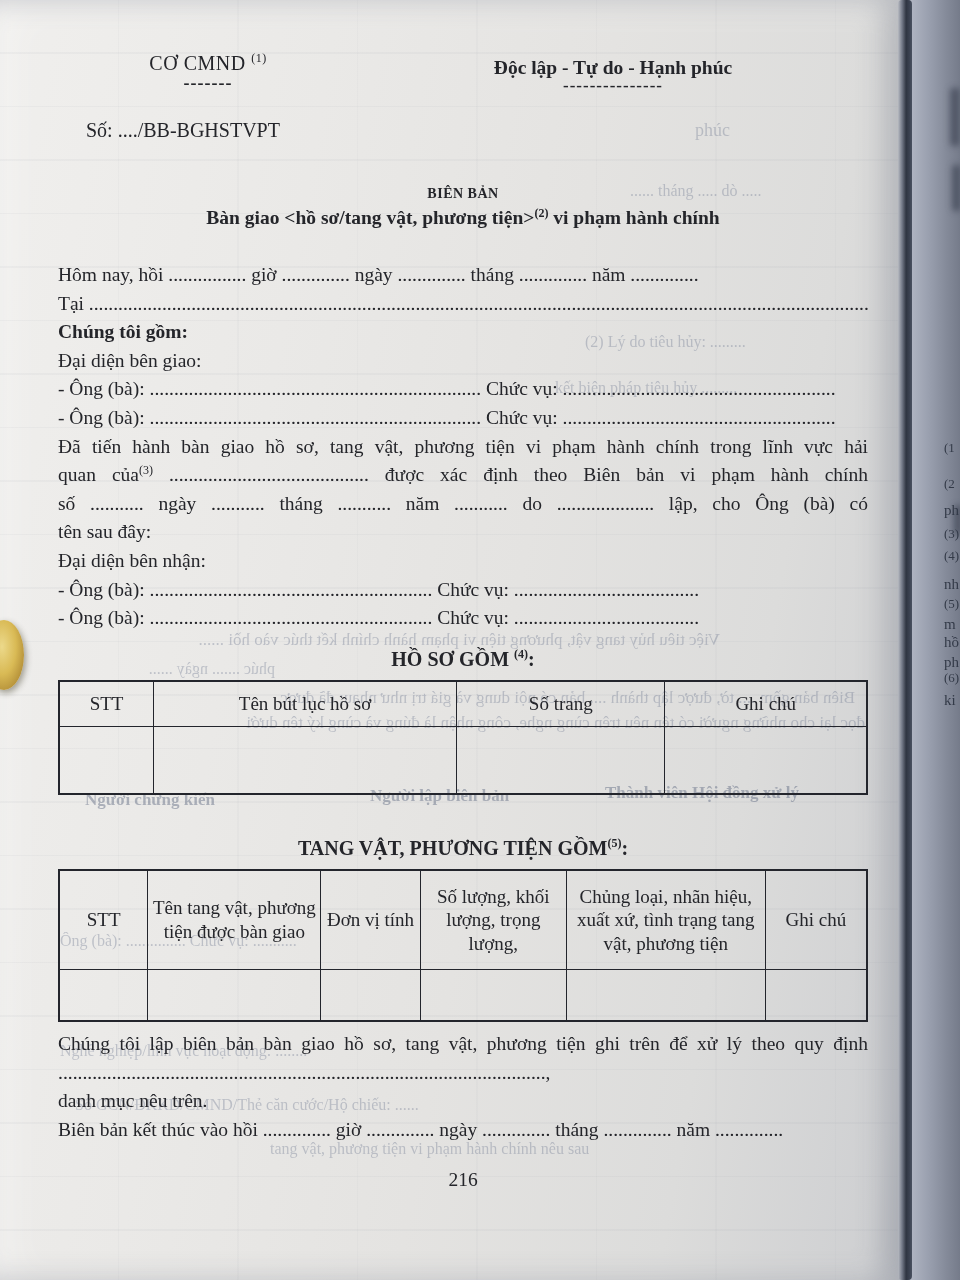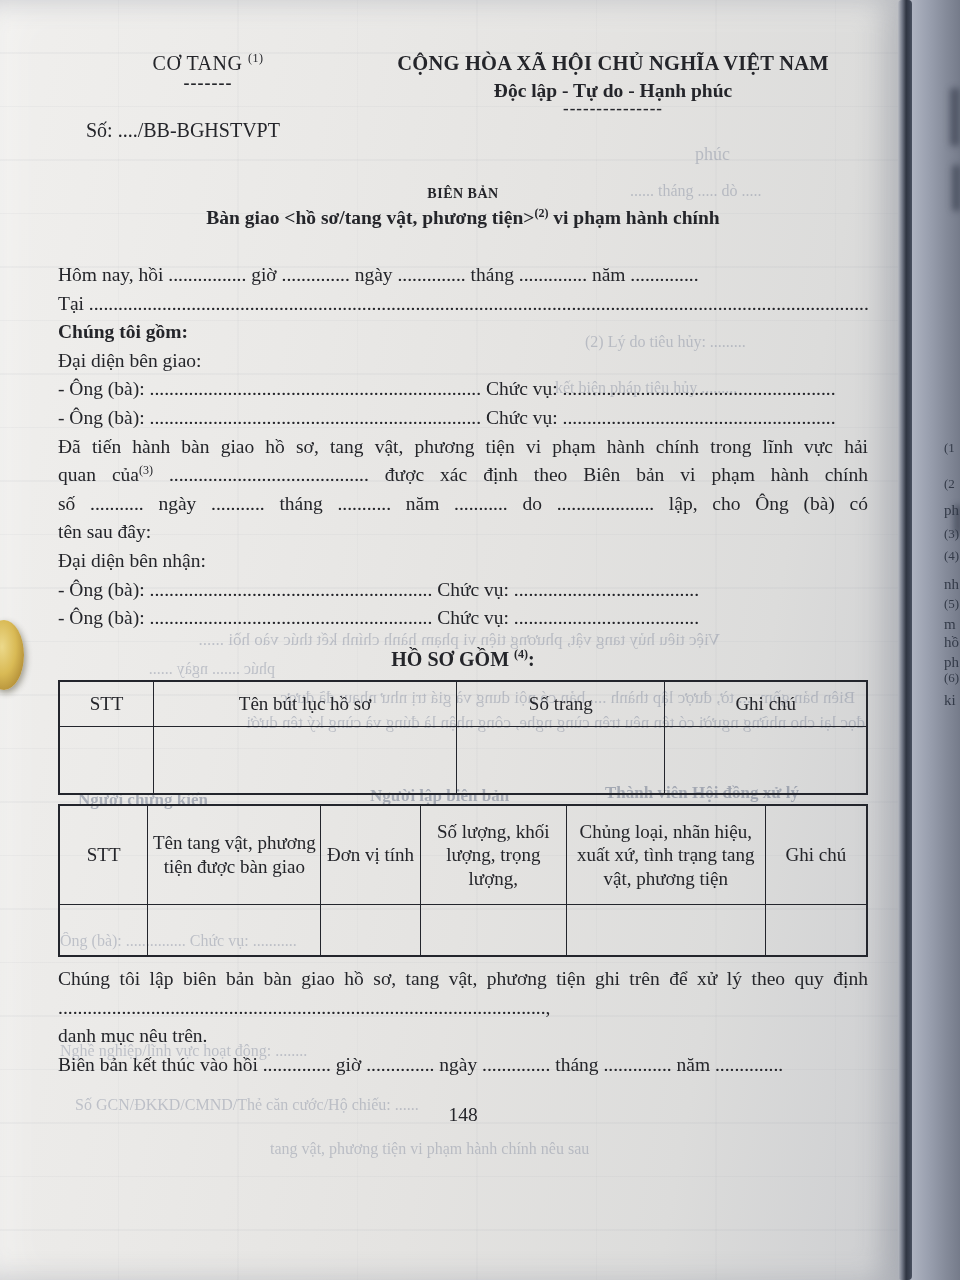--- a/index.html
+++ b/index.html
@@ -98,47 +98,46 @@
 </style>
 </head>
 <body>
 
 <div class="photo">
 
   <div class="page">
     <div class="ruling"></div>
 
     <div class="ghost-layer">
-      <span class="ghost" style="left:695px;top:120px;width:90px;font-size:18px;margin-top:24px;">phúc</span>
+      <span class="ghost" style="left:695px;top:120px;width:90px;font-size:18px;">phúc</span>
       <span class="ghost" style="left:630px;top:182px;width:230px;">...... tháng ..... dò .....</span>
       <span class="ghost" style="left:585px;top:333px;width:280px;">(2) Lý do tiêu hủy: .........</span>
       <span class="ghost" style="left:555px;top:379px;width:300px;">kết biện pháp tiêu hủy .........</span>
       <span class="ghost mir" style="left:70px;top:630px;width:650px;font-size:17px;">Việc tiêu hủy tang vật, phương tiện vi phạm hành chính kết thúc vào hồi ......</span>
       <span class="ghost mir" style="left:55px;top:660px;width:220px;">phúc ....... ngày ......</span>
       <span class="ghost mir" style="left:55px;top:688px;width:800px;font-size:17px;">Biên bản gồm .... tờ, được lập thành .... bản có nội dung và giá trị như nhau; đã được</span>
       <span class="ghost mir" style="left:55px;top:713px;width:810px;font-size:17px;">đọc lại cho những người có tên nêu trên cùng nghe, công nhận là đúng và cùng ký tên dưới</span>
-      <span class="ghost b" style="left:78px;top:790px;width:190px;font-size:17px;">Người chứng kiến</span>
+      <span class="ghost b" style="left:85px;top:790px;width:190px;font-size:17px;">Người chứng kiến</span>
       <span class="ghost b" style="left:370px;top:786px;width:210px;font-size:17px;">Người lập biên bản</span>
       <span class="ghost" style="left:60px;top:932px;width:420px;">Ông (bà): ............... Chức vụ: ...........</span>
       <span class="ghost b" style="left:605px;top:783px;width:265px;font-size:17px;">Thành viên Hội đồng xử lý</span>
       <span class="ghost" style="left:60px;top:1042px;width:350px;">Nghề nghiệp/lĩnh vực hoạt động: ........</span>
       <span class="ghost" style="left:270px;top:1140px;width:470px;">tang vật, phương tiện vi phạm hành chính nêu sau</span>
       <span class="ghost" style="left:75px;top:1096px;width:430px;">Số GCN/ĐKKD/CMND/Thẻ căn cước/Hộ chiếu: ......</span>
     </div>
 
     <div class="content">
 
       <div class="header-row">
         <div class="agency-block">
-          <div class="agency-line"><span>CƠ TANG</span> <sup>(1)</sup></div>
+          <div class="agency-line"><span>CƠ CMND</span> <sup>(1)</sup></div>
           <div class="agency-dashes">-------</div>
           <div class="doc-number">Số: ..../BB-BGHSTVPT</div>
         </div>
         <div class="national-block">
-          <div class="nat1">CỘNG HÒA XÃ HỘI CHỦ NGHĨA VIỆT NAM</div>
           <div class="nat2">Độc lập - Tự do - Hạnh phúc</div>
           <div class="nat-dashes">---------------</div>
         </div>
       </div>
 
       <div class="title-block">
         <div class="title1">BIÊN BẢN</div>
         <div class="title2"><span>Bàn giao &lt;hồ sơ/tang vật, phương tiện&gt;</span><sup>(2)</sup><span> vi phạm hành chính</span></div>
       </div>
 
@@ -176,20 +175,21 @@
         </tr>
         <tr>
           <td></td>
           <td></td>
           <td></td>
           <td></td>
         </tr>
       </tbody>
         </table>
 
+      <div class="section-title tbl2-title"><span>TANG VẬT, PHƯƠNG TIỆN GỒM</span><sup>(5)</sup><span>:</span></div>
 
       <table class="tbl tbl2">
         <colgroup>
             <col style="width:11%">
             <col style="width:21.4%">
             <col style="width:12.3%">
             <col style="width:18.1%">
             <col style="width:24.6%">
             <col style="width:12.6%">
           </colgroup>
@@ -213,21 +213,21 @@
       </tbody>
         </table>
 
       <div class="footer-text">
         <div class="jline">Chúng tôi lập biên bản bàn giao hồ sơ, tang vật, phương tiện ghi trên để xử lý theo quy định</div>
         <div class="line">....................................................................................................,</div>
         <div>danh mục nêu trên.</div>
         <div class="line">Biên bản kết thúc vào hồi .............. giờ .............. ngày .............. tháng .............. năm ..............</div>
       </div>
 
-      <div class="page-number">148</div>
+      <div class="page-number">216</div>
     </div>
   </div>
 
   <div class="page-edge"></div>
 
   <div class="next-page">
     <div class="smudge" style="left:40px;top:88px;width:10px;height:58px;"></div>
     <div class="smudge" style="left:42px;top:165px;width:9px;height:46px;"></div>
     <div class="smudge" style="left:44px;top:505px;width:8px;height:30px;"></div>
     <span class="frag" style="top:440px;font-size:13px;">(1</span>

